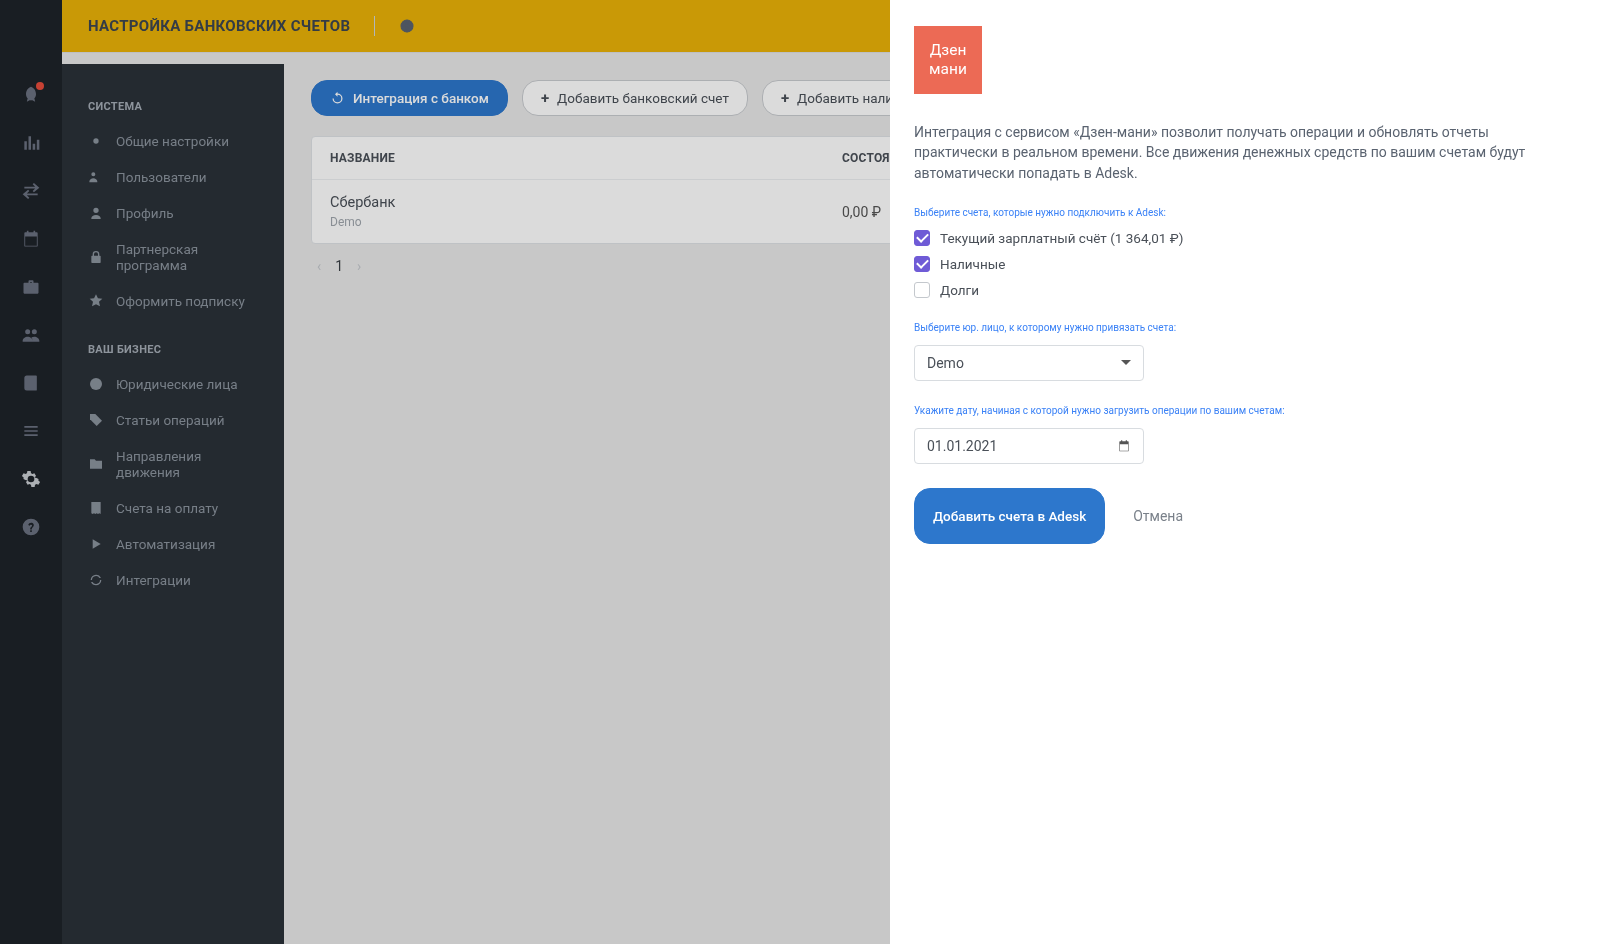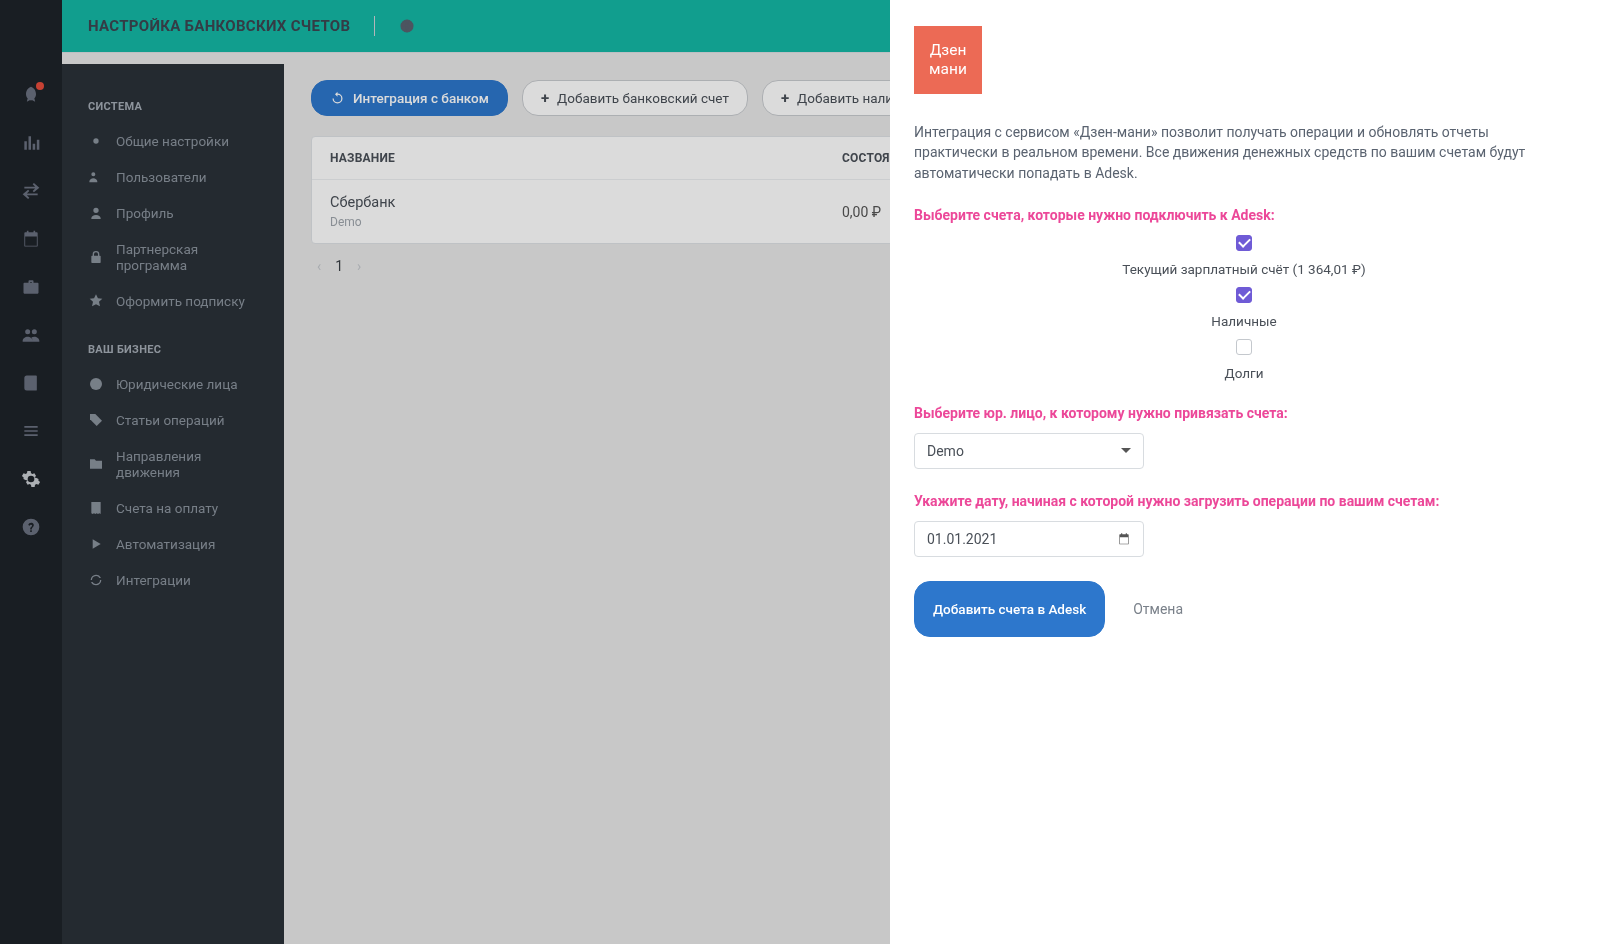--- a/index.html
+++ b/index.html
@@ -15,21 +15,21 @@
 
 .sidebar { position:absolute; left:62px; top:64px; width:222px; height:calc(100% - 53px); background:#2b3138; padding-top:30px; }
 .sidebar .group-title { padding: 6px 24px 10px 26px; font-size:11px; font-weight:700; color:#a5adb6; letter-spacing:0.3px; }
 .sidebar .nav-item { padding: 10px 24px 10px 26px; color:#8b949e; cursor:pointer; display:flex; align-items:center; gap:12px; font-size:13.5px; }
 .sidebar .nav-item.active { color:#eaeef2; font-weight:500; }
 .sidebar .nav-item .ni-icon { width:16px; height:16px; flex:none; }
 .sidebar .nav-item svg { width:100%; height:100%; fill:currentColor; }
 .sidebar .dot-after::after { content:""; width:5px; height:5px; border-radius:50%; background:#9aa3ad; margin-left:4px; }
 
 
-.topbar { position:absolute; left:62px; top:0; right:0; height:53px; background:#14b8a6; display:flex; align-items:center; padding-left:26px; gap:24px; border-bottom:1px solid #dcdfe3; }
+.topbar { position:absolute; left:62px; top:0; right:0; height:53px; background:#eab308; display:flex; align-items:center; padding-left:26px; gap:24px; border-bottom:1px solid #dcdfe3; }
 .topbar .page-title { font-size:15px; font-weight:700; color:#3d4651; letter-spacing:0.3px; }
 .topbar .divider { width:1px; height:20px; background:#d0d4d9; }
 .topbar .globe { width:16px; height:16px; color:#5a6370; }
 .topbar .globe svg { width:100%; height:100%; fill:currentColor; stroke:currentColor; }
 
 
 .content { position:absolute; left:284px; top:53px; right:0; bottom:0; background:#e9e9e9; padding:27px; }
 .action-row { display:flex; gap:14px; margin-bottom:20px; }
 .btn { height:36px; padding:0 18px; border-radius:16px; border:1px solid #c9ccd0; background:#fff; color:#4a5058; display:flex; align-items:center; gap:8px; cursor:pointer; font-size:13.5px; }
 .btn.primary { background:#2d77cc; border-color:#2d77cc; color:#fff; font-weight:500; }
@@ -47,22 +47,22 @@
 .pager .pg { cursor:pointer; color:#c4c8cd; }
 .pager .cur { color:#3a3f45; }
 
 
 .overlay { position:absolute; inset:0; background:rgba(0,0,0,0.14); }
 
 
 .panel { position:absolute; right:0; top:0; width:710px; height:100%; background:#fff; padding:26px 26px 26px 24px; overflow:auto; }
 .logo-box { width:68px; height:68px; background:#ec6a55; display:flex; flex-direction:column; align-items:center; justify-content:center; color:#fff; font-size:15.5px; line-height:1.2; margin-bottom:28px; }
 .panel p { color:#5a6370; font-size:14px; line-height:1.45; margin-bottom:24px; }
-.panel .section-label { font-weight:700; color:#ec4899; margin-bottom:12px; font-size:14px; }
-.chk-row { display:flex; align-items:center; gap:10px; margin-bottom:10px; cursor:pointer; color:#4a5058; font-size:13.5px;flex-direction:column; }
+.panel .section-label { font-weight:400; color:#3b82f6; margin-bottom:12px; font-size:10px; }
+.chk-row { display:flex; align-items:center; gap:10px; margin-bottom:10px; cursor:pointer; color:#4a5058; font-size:13.5px; }
 .chk { width:16px; height:16px; border:1.5px solid #c4c8cd; border-radius:3px; flex:none; display:flex; align-items:center; justify-content:center; }
 .chk.on { background:#6f5bd6; border-color:#6f5bd6; }
 .chk.on::after { content:""; width:5px; height:9px; border:2px solid #fff; border-top:none; border-left:none; transform:rotate(45deg); margin-top:-2px; }
 .panel .field { width:230px; height:36px; border:1px solid #d8dce0; border-radius:4px; margin-bottom:24px; display:flex; align-items:center; padding:0 12px; justify-content:space-between; color:#4a5058; font-size:14px; cursor:pointer; }
 .panel .field .caret { border-left:5px solid transparent; border-right:5px solid transparent; border-top:5px solid #555; }
 .panel .field .cal { width:14px; height:14px; color:#555; }
 .panel .field .cal svg { width:100%; height:100%; fill:currentColor; }
 .panel .btn-row { display:flex; align-items:center; gap:28px; margin-top:12px; }
 .panel .btn-row .link { color:#7a818a; cursor:pointer; }
 </style>

